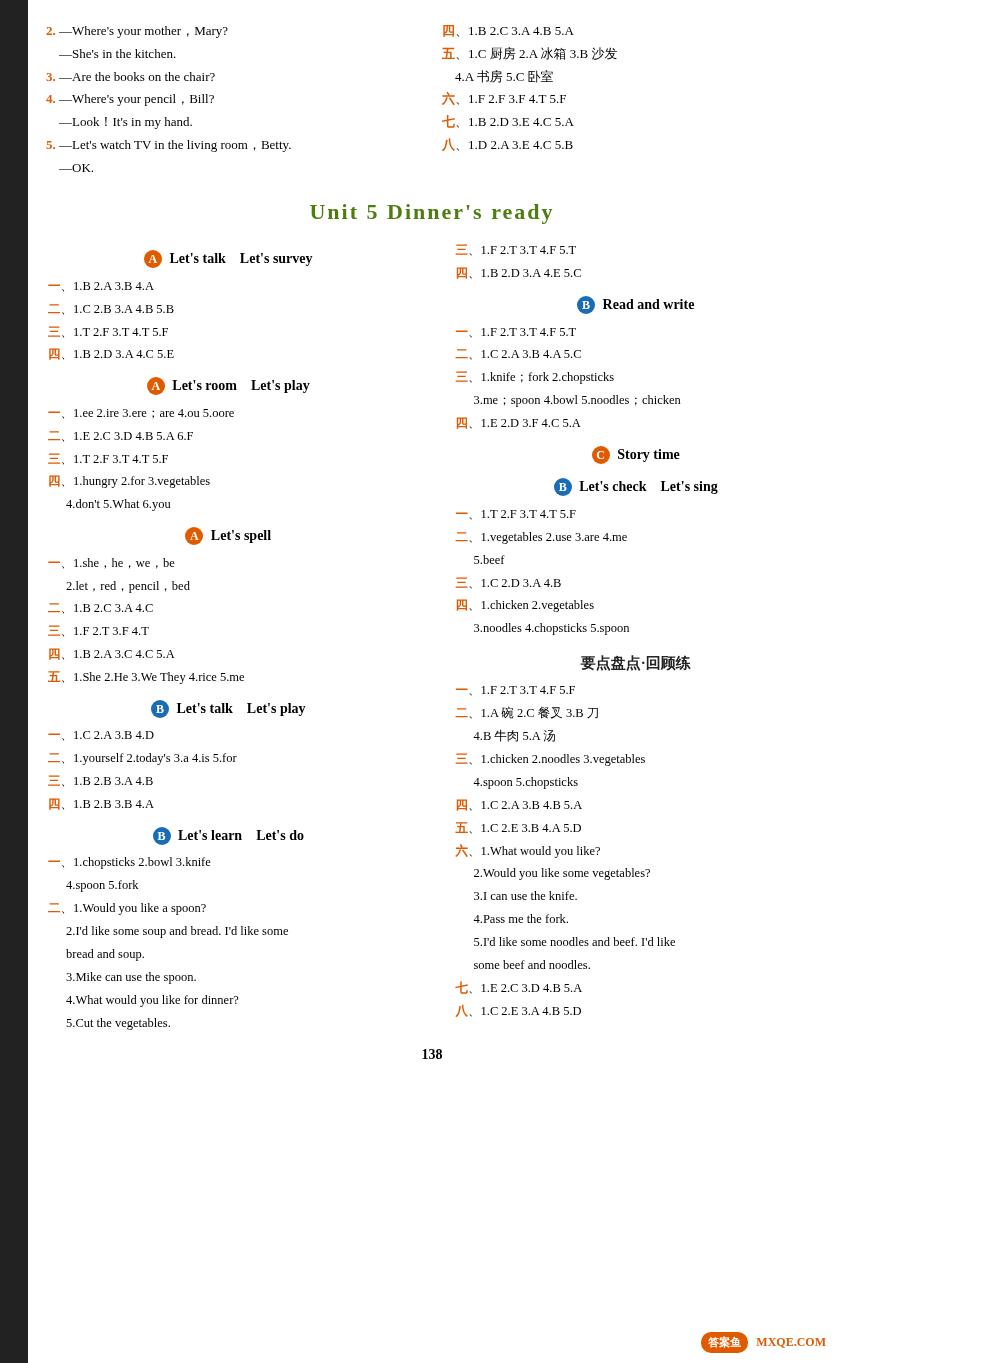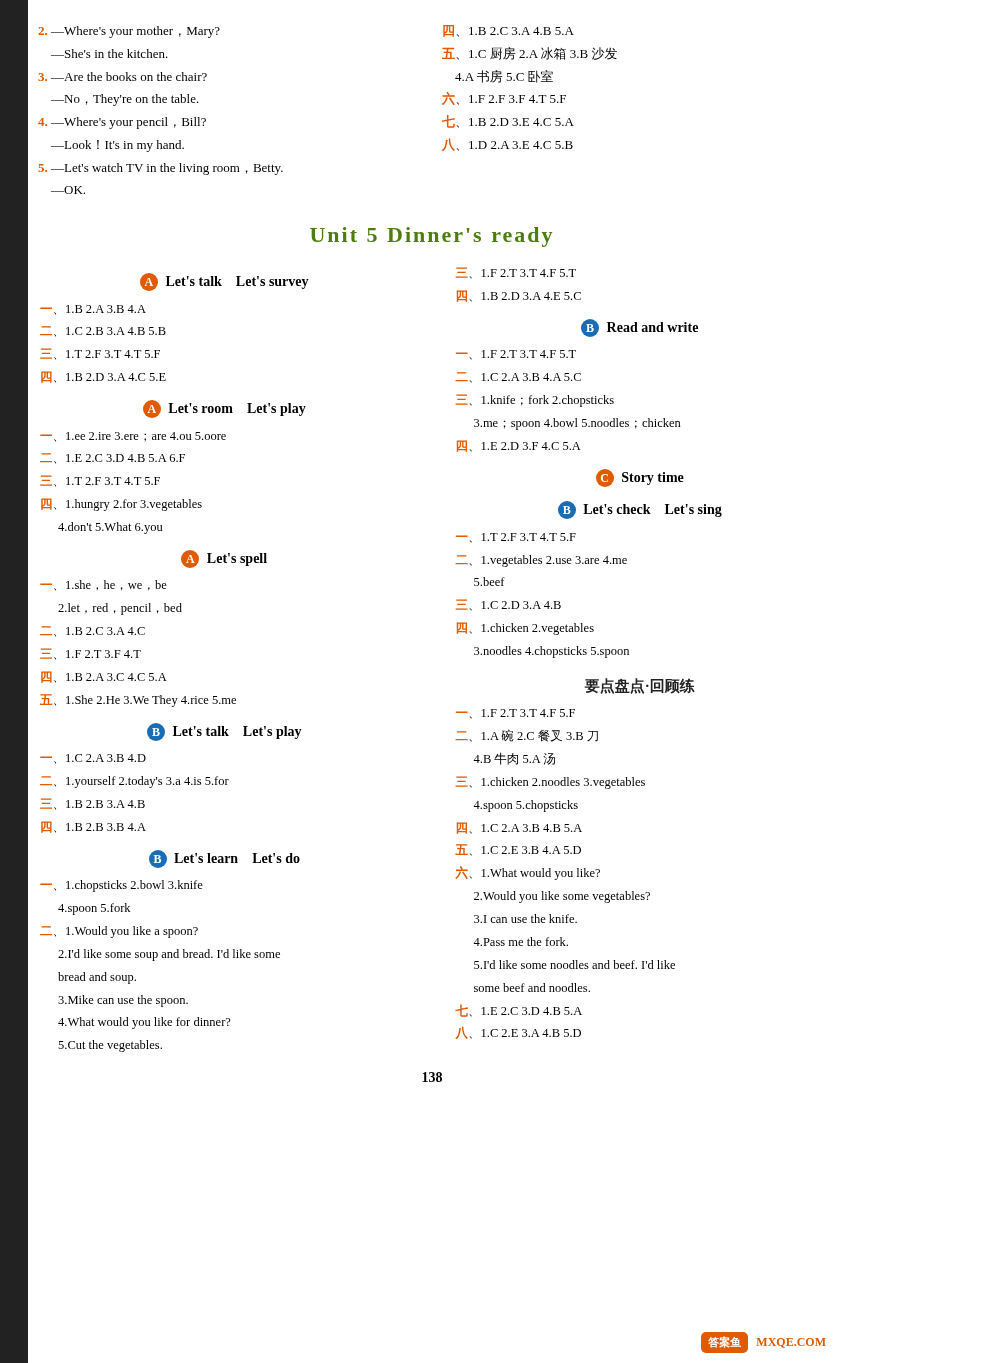--- a/index.html
+++ b/index.html
@@ -9,21 +9,21 @@
       background: #fff;
       width: 1000px;
       min-height: 1363px;
       position: relative;
       overflow: hidden;
     }
     .page {
       width: 836px;
       min-height: 1363px;
       background: #fff;
-      padding: 20px 0;
+      padding: 20px 8px;
       position: relative;
     }
     .black-bar {
       position: absolute;
       left: 0;
       top: 0;
       width: 28px;
       height: 100%;
       background: #222;
     }
@@ -136,21 +136,21 @@
       right: 10px;
       display: flex;
       align-items: center;
       gap: 8px;
     }
     .watermark-logo {
       background: #e05a00;
       color: #fff;
       font-size: 11px;
       padding: 3px 7px;
-      border-radius: 5px;
+      border-radius: 10px;
       font-weight: bold;
     }
     .watermark-url {
       font-size: 12px;
       color: #e05a00;
       font-weight: bold;
     }
     p { line-height: 1.75; }
     .review-title {
       text-align: center;
@@ -166,21 +166,20 @@
 <div class="page">
   <div class="black-bar"></div>
 
   <div class="content">
 
     <div class="top-section">
       <div class="top-left">
         <p><span class="num-orange">2.</span> —Where's your mother，Mary?</p>
         <p>　—She's in the kitchen.</p>
         <p><span class="num-orange">3.</span> —Are the books on the chair?</p>
-        <p>　—No，They're on the table.</p>
         <p><span class="num-orange">4.</span> —Where's your pencil，Bill?</p>
         <p>　—Look！It's in my hand.</p>
         <p><span class="num-orange">5.</span> —Let's watch TV in the living room，Betty.</p>
         <p>　—OK.</p>
       </div>
       <div class="top-right">
         <p><span class="num-orange">四</span>、1.B  2.C  3.A  4.B  5.A</p>
         <p><span class="num-orange">五</span>、1.C  厨房  2.A  冰箱  3.B  沙发</p>
         <p>　4.A  书房  5.C  卧室</p>
         <p><span class="num-orange">六</span>、1.F  2.F  3.F  4.T  5.F</p>

